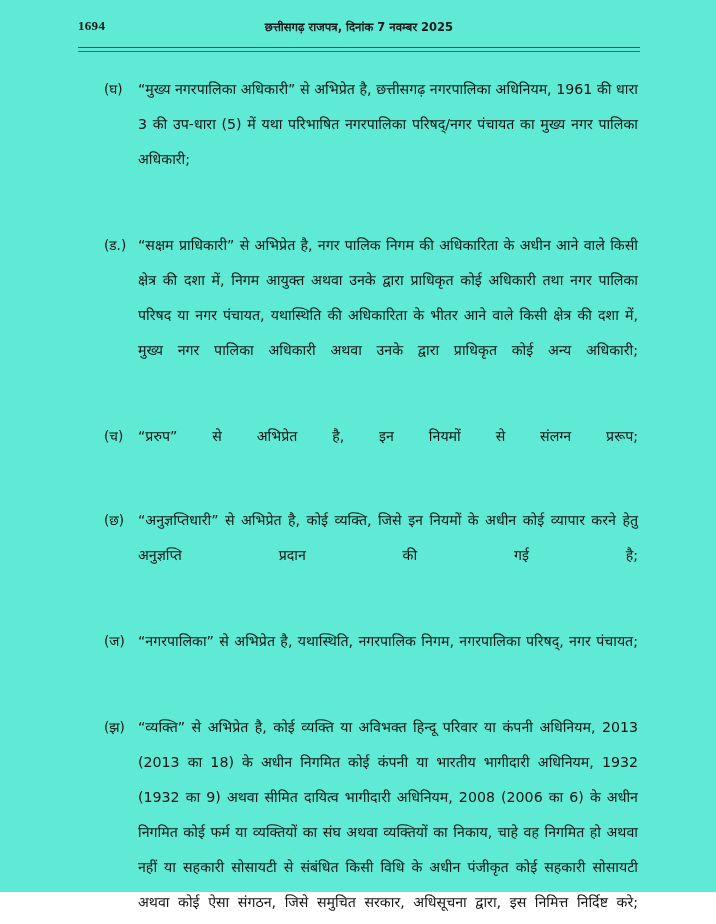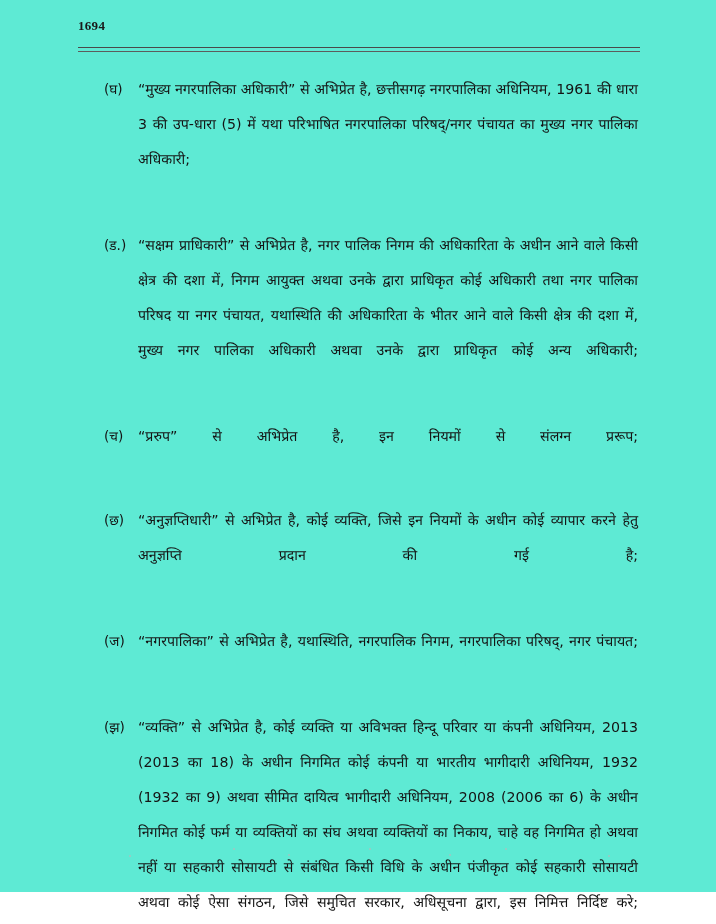--- a/index.html
+++ b/index.html
@@ -125,20 +125,21 @@
     opacity: 0.75;
   }
 </style>
 </head>
 <body>
 
 <div class="page">
 
   <div class="header">
     <div class="header-page-number">1694</div>
+    <div class="header-title">छत्तीसगढ़ राजपत्र, दिनांक  7 नवम्बर 2025</div>
   </div>
   <div class="header-rule"></div>
   <div class="header-rule-second"></div>
 
   <div class="body-block">
 
     <div class="clause">
       <span class="clause-label">(घ)</span>
       <span class="clause-text"><span class="term">“मुख्य नगरपालिका अधिकारी”</span><span> से अभिप्रेत है, छत्तीसगढ़ नगरपालिका अधिनियम, 1961 की धारा 3 की उप-धारा (5) में यथा परिभाषित नगरपालिका परिषद्/नगर पंचायत का मुख्य नगर पालिका अधिकारी;</span></span>
     </div>

